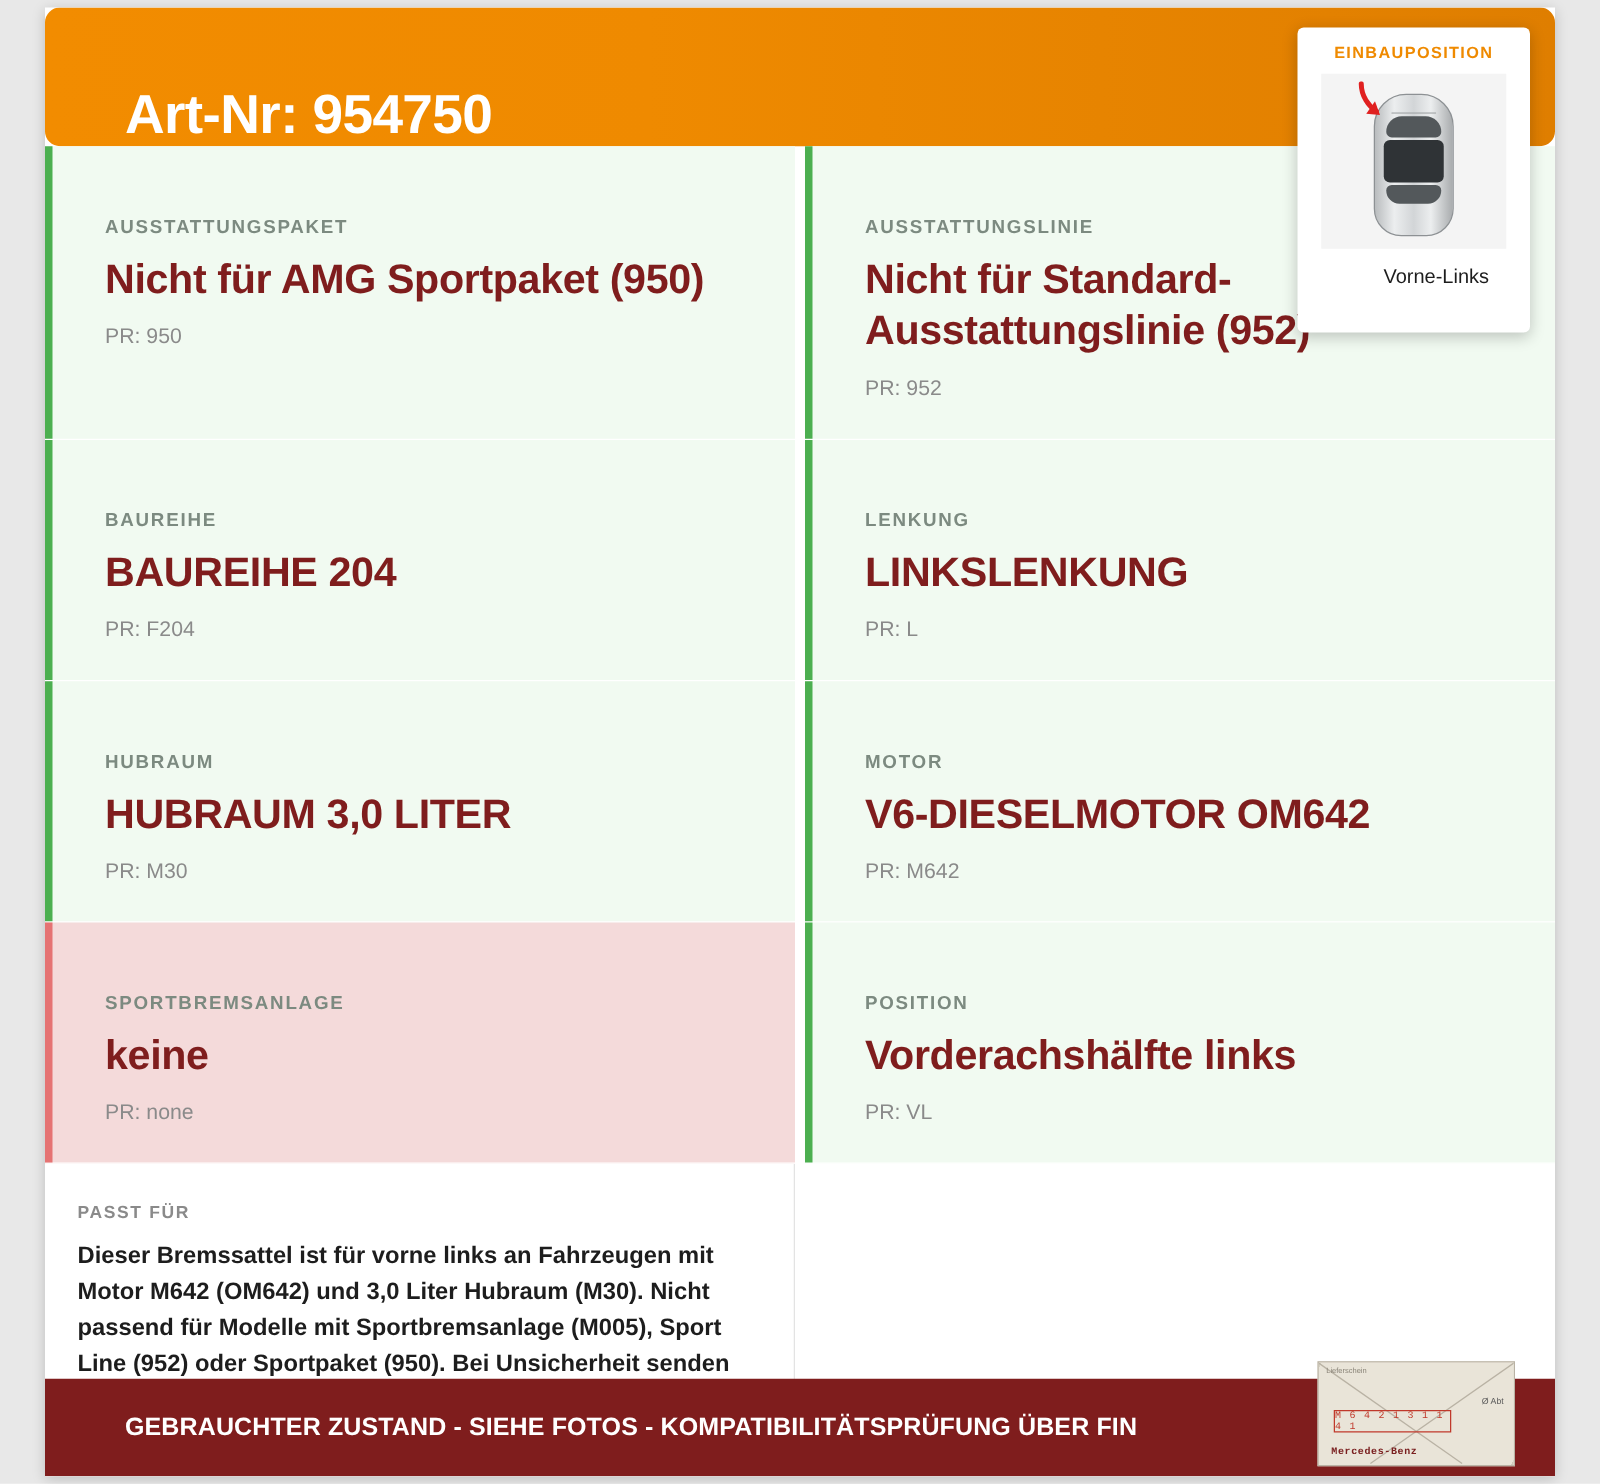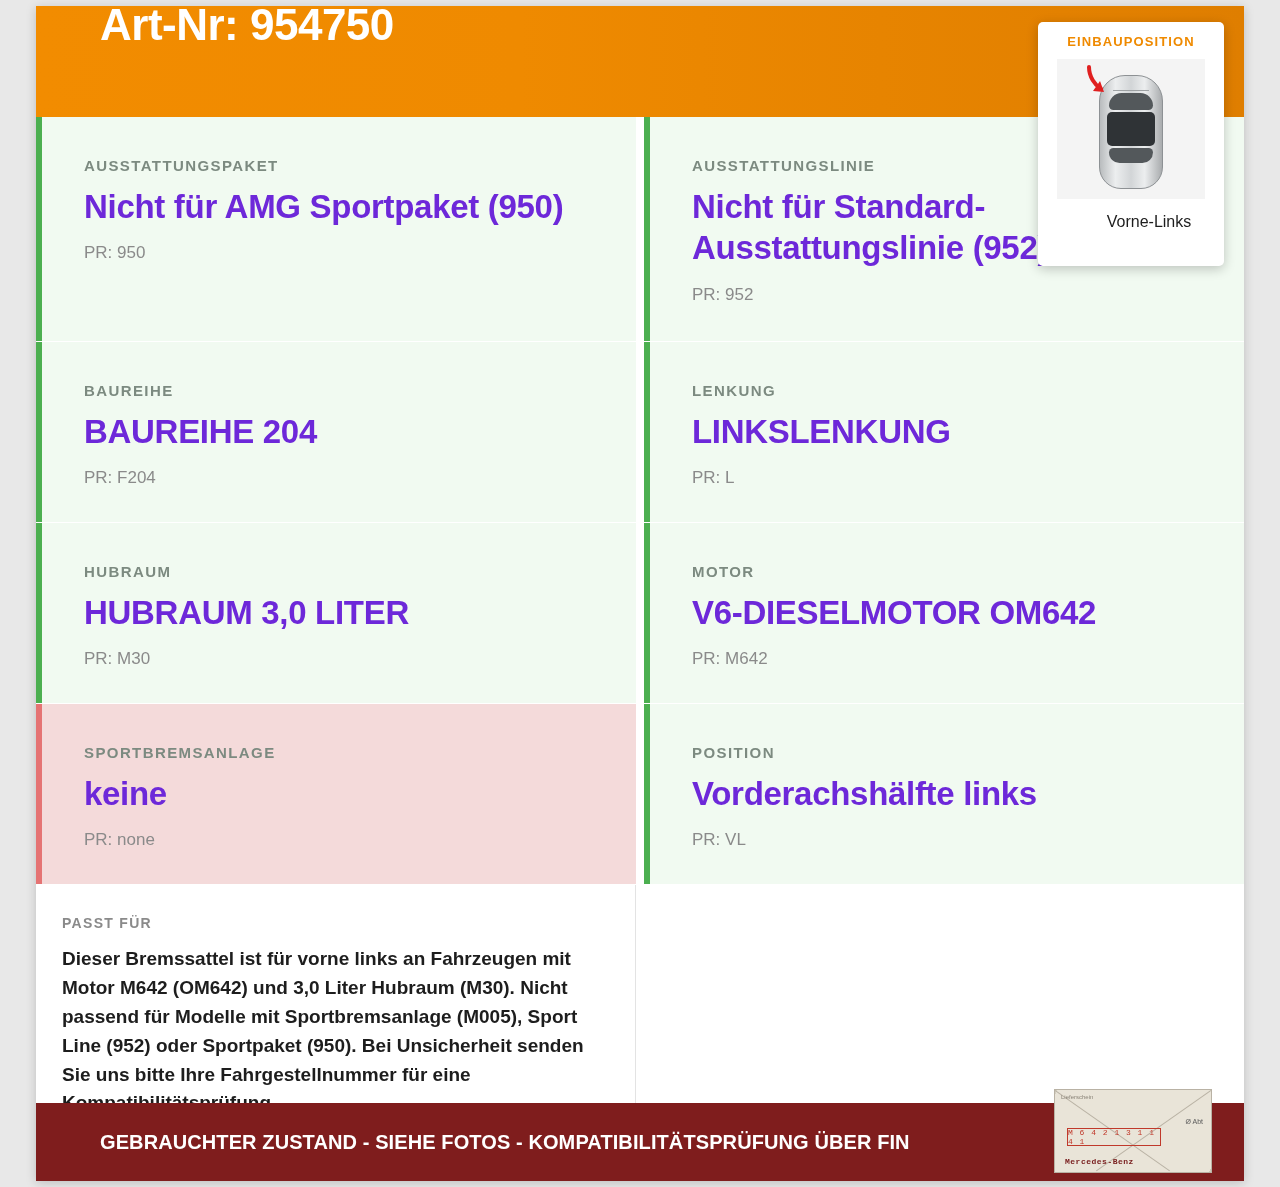--- a/index.html
+++ b/index.html
@@ -22,21 +22,22 @@
     background: #ffffff;
     box-shadow: 0 2px 10px rgba(0,0,0,0.18);
     overflow: hidden;
   }
   
   .header {
     position: relative;
     height: 111px;
     background: linear-gradient(90deg, #f28c00 0%, #ef8a00 40%, #df7e00 100%);
     display: flex;
-    align-items: flex-start;
+    align-items: flex-end;
+    border-radius: 12px;
   }
   .header-title {
     color: #ffffff;
     font-size: 44px;
     font-weight: bold;
     letter-spacing: -0.5px;
     margin-left: 64px;
     margin-top: -6px;
   }
   
@@ -67,25 +68,26 @@
   .cell.bad::before {
     background: #e57373;
   }
   .cell-label {
     font-size: 15px;
     font-weight: bold;
     letter-spacing: 1.4px;
     color: #7c8a80;
     text-transform: uppercase;
     margin-bottom: 12px;
+    margin-top: 16px;
   }
   .cell-value {
     font-size: 33px;
     font-weight: bold;
-    color: #6d28d9;
+    color: #7f1d1d;
     line-height: 1.25;
     letter-spacing: -0.3px;
   }
   .cell-pr {
     margin-top: 16px;
     font-size: 17px;
     color: #8a8a8a;
   }
   .cell.tall {
     min-height: 225px;

